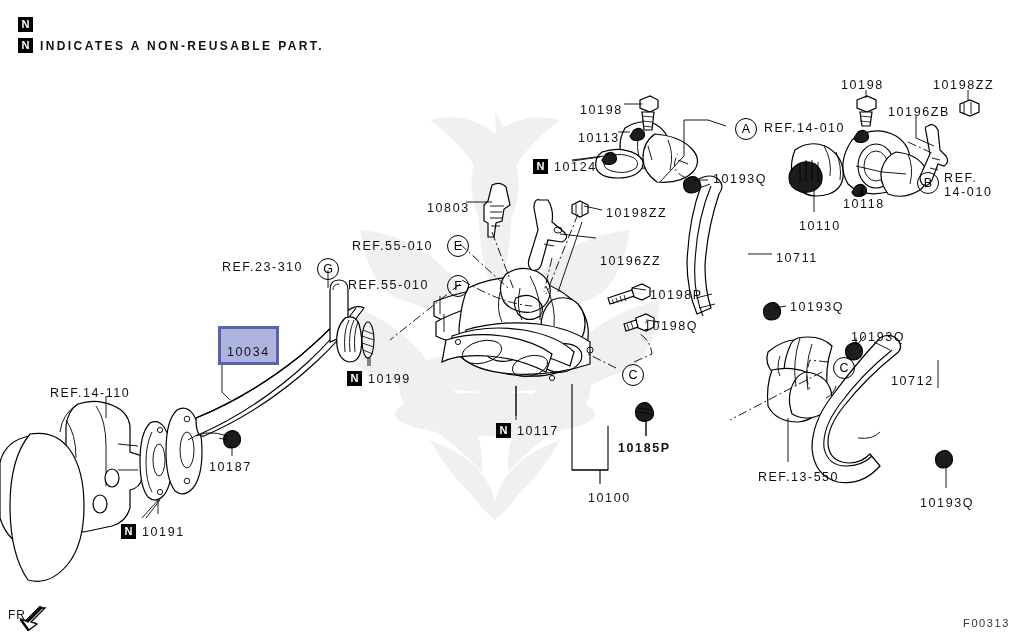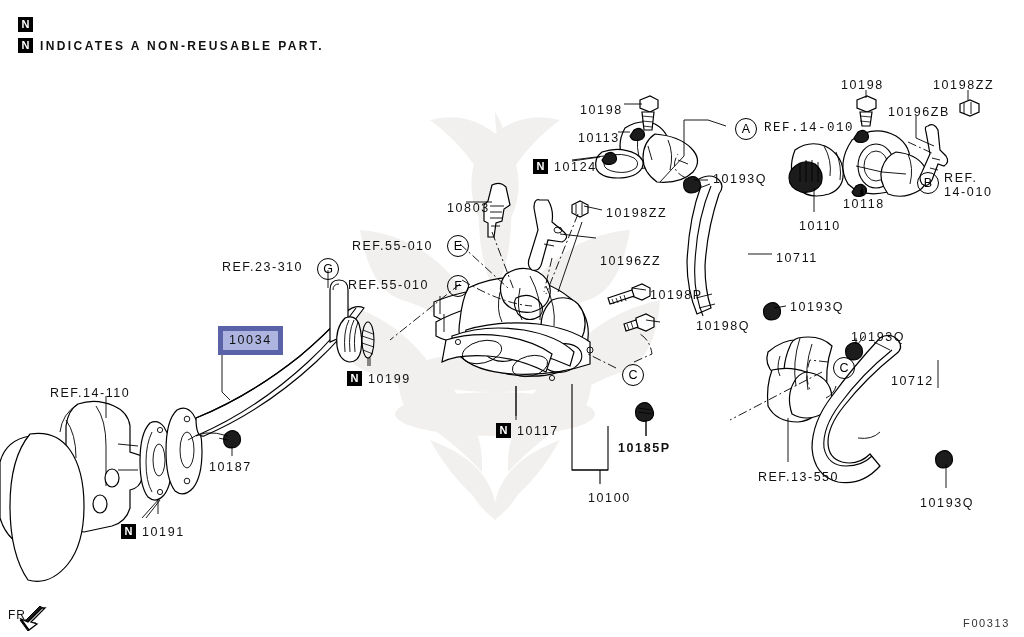--- a/index.html
+++ b/index.html
@@ -41,22 +41,22 @@
   }
   .lbl.ref { letter-spacing: 1.5px; }
   .lbl.two { line-height: 14px; }
   .lbl-n { position: absolute; display: flex; align-items: center; gap: 6px; white-space: nowrap; }
   .lbl-n .txt { font-size: 12.5px; letter-spacing: 1.6px; color: #111; }
 
   
   .hl {
     position: absolute;
     background: #aeb4e0;
-    border: 5px solid #701a75;
-    padding: 2px 6px 3px 6px;
+    border: 3px solid #701a75;
+    padding: 16px 6px 3px 6px;
     font-size: 12.5px;
     letter-spacing: 1.6px;
     color: #111;
     white-space: nowrap;
   }
 
   
   .circ {
     position: absolute;
     width: 22px; height: 22px;
@@ -445,25 +445,25 @@
     </div>
   </div>
 
   <div id="labels-root">
       <div class="lbl" style="left: 580px; top: 103px;">10198</div>
       <div class="lbl" style="left: 578px; top: 131px;">10113</div>
       <div class="lbl-n" style="left: 533px; top: 159px;">
         <span class="nbox">N</span>
         <span class="txt">10124</span>
       </div>
-      <div class="lbl" style="left: 427px; top: 201px; margin-left: 20px;">10803</div>
+      <div class="lbl" style="left: 427px; top: 201px;">10803</div>
       <div class="lbl" style="left: 606px; top: 206px;">10198ZZ</div>
       <div class="lbl" style="left: 600px; top: 233px; margin-top: 21px;">10196ZZ</div>
       <div class="lbl" style="left: 650px; top: 288px;">10198P</div>
-      <div class="lbl" style="left: 696px; top: 319px;">10198Q</div>
+      <div class="lbl" style="left: 644px; top: 319px;">10198Q</div>
       <div class="lbl-n" style="left: 347px; top: 371px;">
         <span class="nbox">N</span>
         <span class="txt">10199</span>
       </div>
       <div class="lbl-n" style="left: 496px; top: 423px;">
         <span class="nbox">N</span>
         <span class="txt">10117</span>
       </div>
       <div class="lbl" style="left: 618px; top: 441px; font-weight: bold;">10185P</div>
       <div class="lbl" style="left: 588px; top: 491px;">10100</div>
@@ -481,21 +481,21 @@
       <div class="lbl" style="left: 888px; top: 105px;">10196ZB</div>
       <div class="lbl" style="left: 843px; top: 197px;">10118</div>
       <div class="lbl" style="left: 799px; top: 219px;">10110</div>
       <div class="lbl" style="left: 776px; top: 251px;">10711</div>
       <div class="lbl" style="left: 713px; top: 172px;">10193Q</div>
       <div class="lbl" style="left: 790px; top: 300px;">10193Q</div>
       <div class="lbl" style="left: 851px; top: 330px;">10193Q</div>
       <div class="lbl" style="left: 920px; top: 496px;">10193Q</div>
       <div class="lbl" style="left: 891px; top: 374px;">10712</div>
       <div class="lbl ref" style="left: 740px; top: 470px; margin-left: 18px;">REF.13-550</div>
-      <div class="lbl ref" style="left: 764px; top: 121px; font-family: Liberation Mono, monospace;">REF.14-010</div>
+      <div class="lbl ref" style="left: 764px; top: 121px;">REF.14-010</div>
     </div>
 
   <div class="hl" id="hl-part" style="left: 218px; top: 326px; background: rgb(174, 180, 224); border-color: rgb(90, 99, 168);">10034</div>
 
   <div id="circles-root">
       <div class="circ" style="left: 735px; top: 118px;">A</div>
       <div class="circ" style="left: 917px; top: 172px;">B</div>
       <div class="circ" style="left: 622px; top: 364px;">C</div>
       <div class="circ" style="left: 833px; top: 357px;">C</div>
       <div class="circ" style="left: 447px; top: 235px;">E</div>

